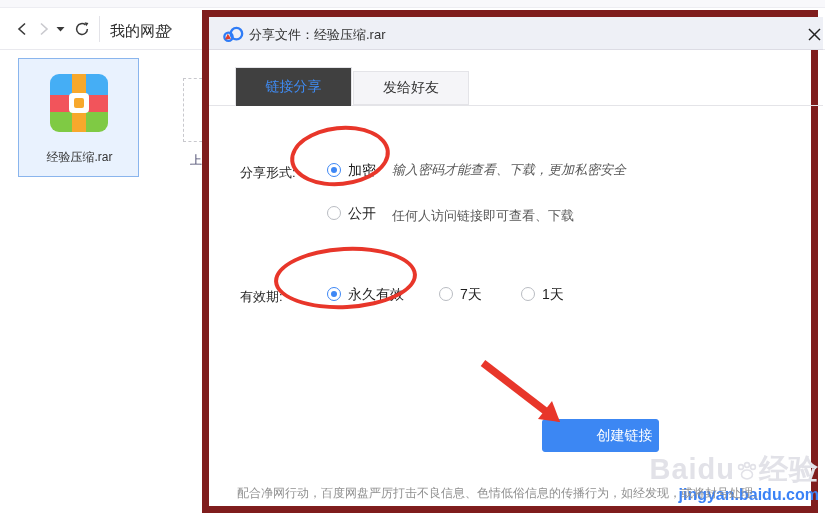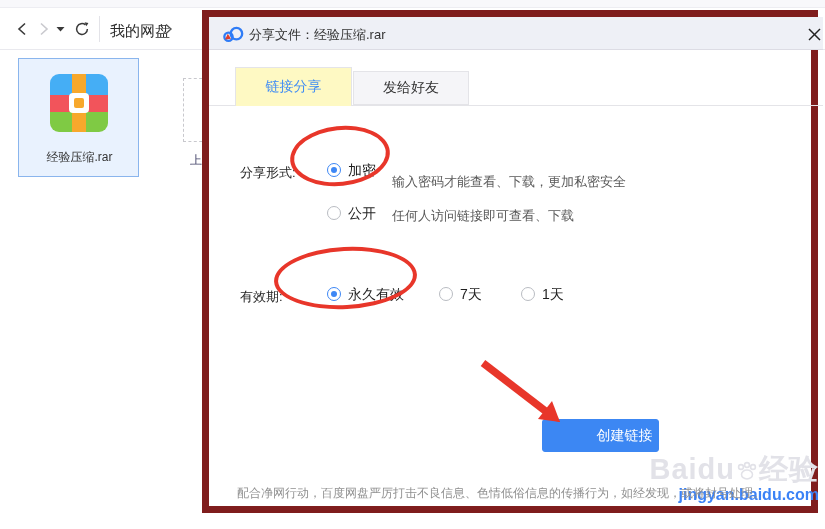--- a/index.html
+++ b/index.html
@@ -34,21 +34,21 @@
 
   
   .dialog { left:202px; top:10px; width:616px; height:503px; background:#fff; border:7px solid #7f1d1d; }
   .dlg-header { position:absolute; left:0; top:0; width:614px; height:33px; background:#eef0f6; border-bottom:1px solid #dcdce4; }
   .dlg-logo { position:absolute; left:13px; top:8px; }
   .dlg-title { position:absolute; left:40px; top:9px; font-size:13px; color:#333; }
   .dlg-close { position:absolute; left:596px; top:8px; width:18px; height:18px; display:flex; align-items:center; justify-content:center; cursor:pointer; }
 
   .tab-underline { position:absolute; left:0; top:88px; width:614px; height:1px; background:#e4e4e8; }
   .tab { position:absolute; display:flex; align-items:center; justify-content:center; font-size:14px; cursor:pointer; }
-  .tab-active { left:26px; top:50px; width:117px; height:39px; background:#fef9c3; border:1px solid #e4e4e8; border-bottom:none; color:#3f8cf5; z-index:2; }
+  .tab-active { left:26px; top:50px; width:117px; height:39px; background:#404040; border:1px solid #e4e4e8; border-bottom:none; color:#3f8cf5; z-index:2; }
   .tab-idle { left:144px; top:54px; width:116px; height:34px; background:#f5f5f8; border:1px solid #e4e4e8; color:#333; }
 
   .form-label { position:absolute; font-size:13px; color:#262626; }
   .opt-label { position:absolute; font-size:14px; color:#1f1f1f; cursor:pointer; }
   .opt-desc { position:absolute; font-size:13px; color:#595959; }
   .radio { position:absolute; width:14px; height:14px; border-radius:50%; border:1px solid #b9bcc2; background:#fff; cursor:pointer; }
   .radio.sel { border-color:#3d87f5; }
   .radio.sel::after { content:""; position:absolute; left:3px; top:3px; width:6px; height:6px; border-radius:50%; background:#3d87f5; }
 
   .btn { position:absolute; top:402px; width:117px; height:33px; font-size:14px; border-radius:3px; display:flex; align-items:center; justify-content:center; cursor:pointer; font-family:inherit;padding-left:48px; }
@@ -137,21 +137,21 @@
     </div>
   </div>
 
   <div class="tab-underline"></div>
   <div class="tab tab-active">链接分享</div>
   <div class="tab tab-idle">发给好友</div>
 
   <div class="form-label" style="left:31px; top:147px;">分享形式:</div>
   <div class="radio sel" style="left:118px; top:146px;"></div>
   <div class="opt-label" style="left:139px; top:145px;">加密</div>
-  <div class="opt-desc" style="left:183px; top:156px;">输入密码才能查看、下载，更加私密安全</div>
+  <div class="opt-desc" style="left:183px; top:144px;font-style:italic;">输入密码才能查看、下载，更加私密安全</div>
 
   <div class="radio" style="left:118px; top:189px;"></div>
   <div class="opt-label" style="left:139px; top:188px;">公开</div>
   <div class="opt-desc" style="left:183px; top:190px;">任何人访问链接即可查看、下载</div>
 
   <div class="form-label" style="left:31px; top:271px;">有效期:</div>
   <div class="radio sel" style="left:118px; top:270px;"></div>
   <div class="opt-label" style="left:139px; top:269px;">永久有效</div>
   <div class="radio" style="left:230px; top:270px;"></div>
   <div class="opt-label" style="left:251px; top:269px;">7天</div>

